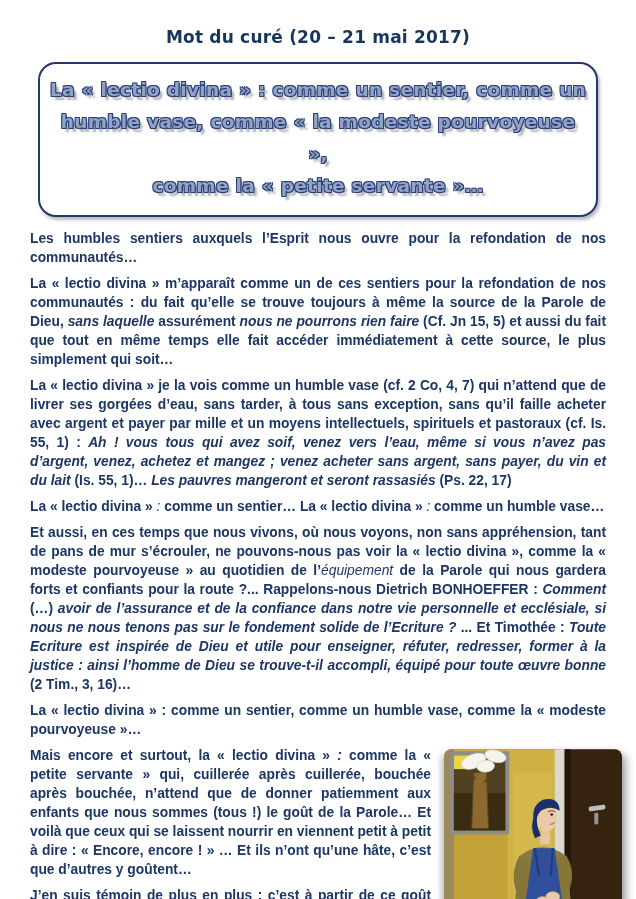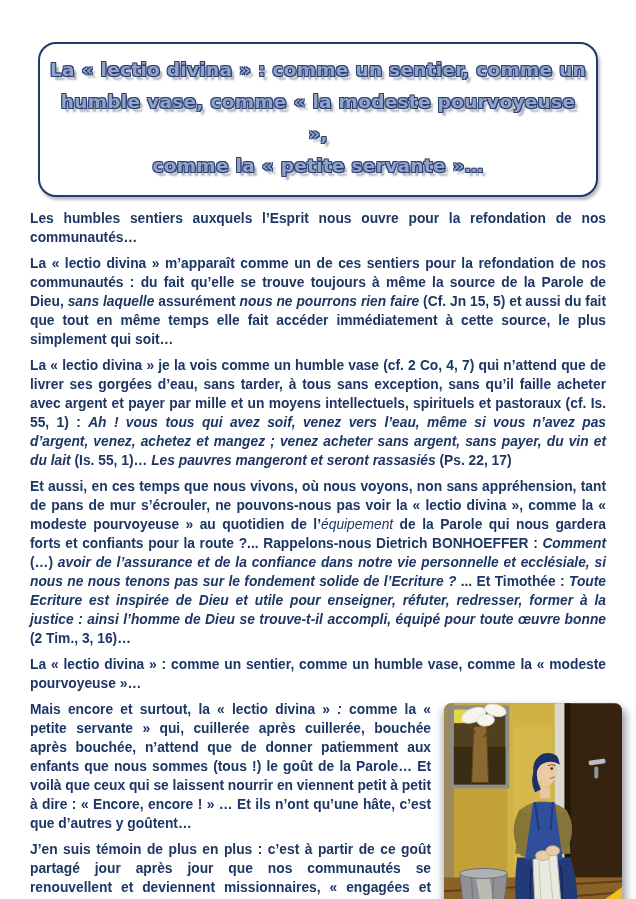--- a/index.html
+++ b/index.html
@@ -44,33 +44,35 @@
     box-shadow:4px 5px 8px rgba(80,80,90,.55), -3px 4px 6px rgba(80,80,90,.28);
     background:#c7a93c;
   }
   figure.painting svg{display:block;width:100%;height:100%;}
 </style>
 </head>
 <body>
 
 <div class="page">
 
+  <h1 class="page-title">Mot du curé (20 – 21 mai 2017)</h1>
 
   <div class="banner">
     <div class="banner-text">La « lectio divina » : comme un sentier, comme un
 humble vase, comme « la modeste pourvoyeuse »,
 comme la « petite servante »…</div>
   </div>
 
   <div class="article">
 
     <div>
         <p class="para"><span class="s-n">Les humbles sentiers auxquels l’Esprit nous ouvre pour la refondation de nos communautés…</span></p>
         <p class="para"><span class="s-b">La « lectio divina » m’apparaît comme un de ces sentiers</span><span class="s-n"> pour la refondation de nos communautés : du fait qu’elle se trouve toujours à même la source de la Parole de Dieu, </span><span class="s-bi">sans laquelle</span><span class="s-n"> assurément </span><span class="s-bi">nous ne pourrons rien faire</span><span class="s-n"> (Cf. Jn 15, 5) et aussi du fait que tout en même temps elle fait accéder immédiatement à cette source, le plus simplement qui soit…</span></p>
         <p class="para"><span class="s-b">La « lectio divina » je la vois comme un humble vase</span><span class="s-n"> (cf. 2 Co, 4, 7) qui n’attend que de livrer ses gorgées d’eau, sans tarder, à tous sans exception, sans qu’il faille acheter avec argent et payer par mille et un moyens intellectuels, spirituels et pastoraux (cf. Is. 55, 1) : </span><span class="s-bi">Ah ! vous tous qui avez soif, venez vers l’eau, même si vous n’avez pas d’argent, venez, achetez et mangez ; venez acheter sans argent, sans payer, du vin et du lait</span><span class="s-n"> (Is. 55, 1)… </span><span class="s-bi">Les pauvres mangeront et seront rassasiés</span><span class="s-n"> (Ps. 22, 17)</span></p>
+        <p class="para"><span class="s-n">La « lectio divina » </span><span class="s-i">:</span><span class="s-n"> comme un sentier… La « lectio divina » </span><span class="s-i">:</span><span class="s-n"> comme un humble vase…</span></p>
         <p class="para"><span class="s-n">Et aussi, en ces temps que nous vivons, où nous voyons, non sans appréhension, tant de pans de mur s’écrouler, ne pouvons-nous pas voir </span><span class="s-b">la « lectio divina », comme la « modeste pourvoyeuse »</span><span class="s-n"> au quotidien de l’</span><span class="s-i">équipement</span><span class="s-n"> de la Parole qui nous gardera forts et confiants pour la route ?... Rappelons-nous Dietrich BONHOEFFER : </span><span class="s-bi">Comment</span><span class="s-n"> (…) </span><span class="s-bi">avoir de l’assurance et de la confiance dans notre vie personnelle et ecclésiale, si nous ne nous tenons pas sur le fondement solide de l’Ecriture ?</span><span class="s-n"> ... Et Timothée : </span><span class="s-bi">Toute Ecriture est inspirée de Dieu et utile pour enseigner, réfuter, redresser, former à la justice : ainsi l’homme de Dieu se trouve-t-il accompli, équipé pour toute œuvre bonne</span><span class="s-n"> (2 Tim., 3, 16)…</span></p>
         <p class="para"><span class="s-n">La « lectio divina » : comme un sentier, comme un humble vase, comme la « modeste pourvoyeuse »…</span></p>
       </div>
 
     <div>
       <figure class="painting">
         <svg viewBox="0 0 180 244" xmlns="http://www.w3.org/2000/svg">
 
           <rect x="0" y="0" width="180" height="244" fill="#c7a93c"></rect>
           <rect x="64" y="0" width="52" height="186" fill="#cfb144"></rect>

